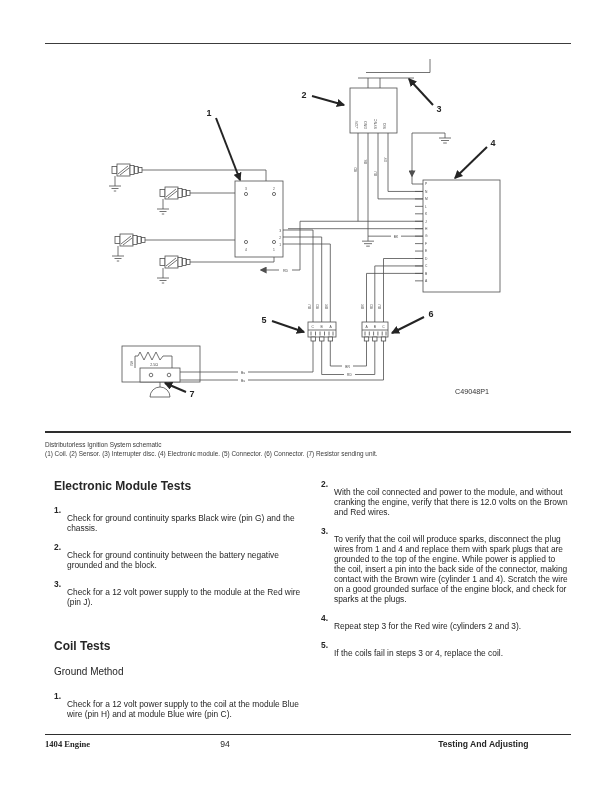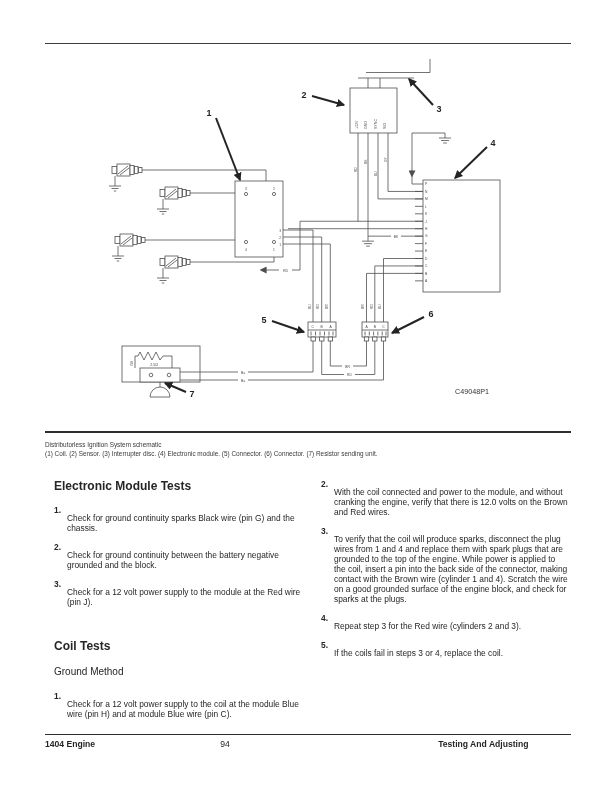--- a/index.html
+++ b/index.html
@@ -15,21 +15,21 @@
   .caption{position:absolute;left:45px;top:440px;width:526px;font-size:6.4px;line-height:9px;color:#3a3a3a;}
   .col{position:absolute;width:248px;font-size:8.4px;line-height:10px;}
   .col-left{left:54px;top:481px;}
   .col-right{left:321px;top:479px;}
   .h1{font-weight:bold;font-size:12px;margin:0 0 14px 0;}
   .h2{font-size:10px;margin:16px 0 14px 0;}
   .step{display:flex;margin:0 0 9px 0;}
   .step .n{font-weight:bold;width:13px;flex:0 0 13px;}
   .step .t{flex:1;margin-top:8px;}
   .footer{position:absolute;left:45px;top:739px;width:526px;display:flex;font-size:8.6px;}
-  .footer .fl{flex:1;text-align:left;font-weight:bold;}
+  .footer .fl{flex:1;text-align:left;font-weight:bold;font-family:Liberation Serif, serif;}
   .footer .fc{flex:1;text-align:left;font-weight:normal;}
   .footer .fr{flex:1;text-align:center;font-weight:bold;}
   
   .w{stroke:#4f4f4f;stroke-width:.8;fill:none;}
   .wf{stroke:#4f4f4f;stroke-width:.8;fill:#fff;}
   .thk{stroke:#242424;stroke-width:2;fill:none;}
   .lbl{font-size:3.6px;fill:#4a4a4a;}
   .lb2{font-size:3.3px;fill:#4a4a4a;}
   .num{font-size:9px;fill:#242424;font-weight:600;}
   .code{font-size:7.2px;fill:#333;}

